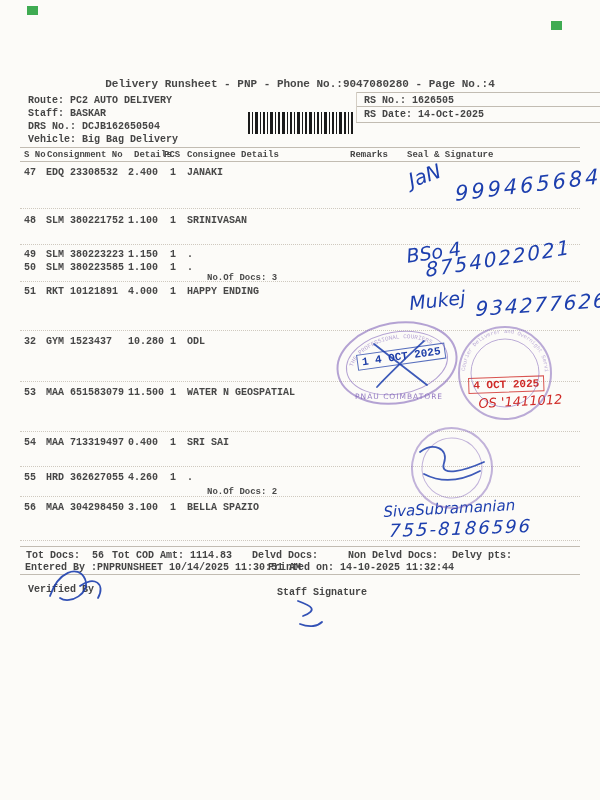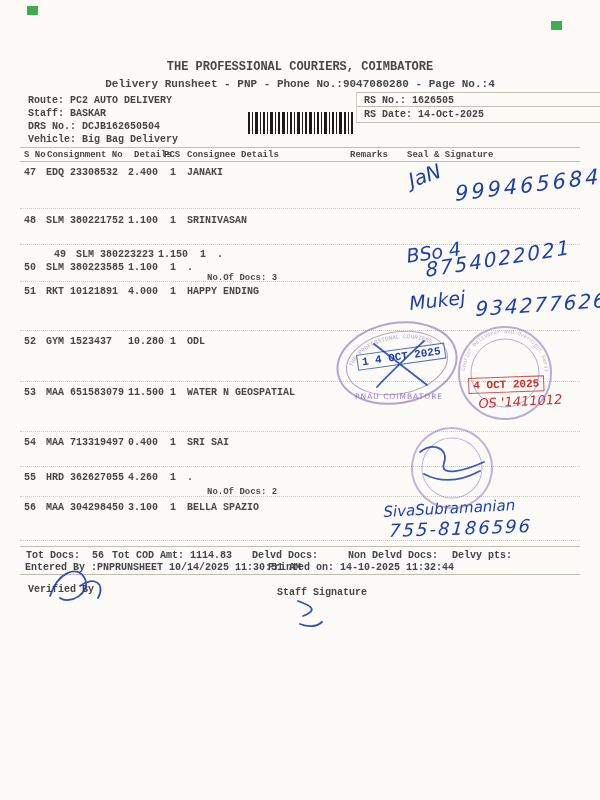--- a/index.html
+++ b/index.html
@@ -39,21 +39,20 @@
   .overlay{position:absolute;left:0;top:0;pointer-events:none;}
 </style>
 </head>
 <body>
 
 <div class="sheet">
 
   <div class="corner" style="left:27px;top:6px;"></div>
   <div class="corner" style="left:551px;top:21px;"></div>
 
-  <div class="t center b f12 ink" style="top:60px;">THE PROFESSIONAL COURIERS, COIMBATORE</div>
   <div class="t center b f11 ink" style="top:78px;">Delivery Runsheet - PNP - Phone No.:9047080280 - Page No.:4</div>
 
   <div class="t b f10" style="left:28px;top:95px;">Route: PC2 AUTO DELIVERY</div>
   <div class="t b f10" style="left:28px;top:108px;">Staff: BASKAR</div>
   <div class="t b f10" style="left:28px;top:121px;">DRS No.: DCJB162650504</div>
   <div class="t b f10" style="left:28px;top:134px;">Vehicle: Big Bag Delivery</div>
 
   <div class="line" style="left:356px;right:0;top:92px;"></div>
   <div class="line" style="left:356px;right:0;top:106px;"></div>
   <div class="line" style="left:356px;right:0;top:122px;"></div>
@@ -113,21 +112,21 @@
     <span class="c-pcs">1</span>
     <span class="c-cons">JANAKI</span>
   </div>
   <div class="row" style="top:215px;">
     <span class="c-sno">48</span>
     <span class="c-con">SLM 380221752</span>
     <span class="c-wt">1.100</span>
     <span class="c-pcs">1</span>
     <span class="c-cons">SRINIVASAN</span>
   </div>
-  <div class="row" style="top:249px;margin-left:30px;">
+  <div class="row" style="top:249px;">
     <span class="c-sno">49</span>
     <span class="c-con">SLM 380223223</span>
     <span class="c-wt">1.150</span>
     <span class="c-pcs">1</span>
     <span class="c-cons">.</span>
   </div>
   <div class="row" style="top:262px;">
     <span class="c-sno">50</span>
     <span class="c-con">SLM 380223585</span>
     <span class="c-wt">1.100</span>
@@ -137,21 +136,21 @@
   <div class="note" style="left:207px;top:273px;">No.Of Docs: 3</div>
 
   <div class="row" style="top:286px;">
     <span class="c-sno">51</span>
     <span class="c-con">RKT 10121891</span>
     <span class="c-wt">4.000</span>
     <span class="c-pcs">1</span>
     <span class="c-cons">HAPPY ENDING</span>
   </div>
   <div class="row" style="top:336px;">
-    <span class="c-sno">52</span>
+    <span class="c-sno">32</span>
     <span class="c-con">GYM 1523437</span>
     <span class="c-wt">10.280</span>
     <span class="c-pcs">1</span>
     <span class="c-cons">ODL</span>
   </div>
   <div class="row" style="top:387px;">
     <span class="c-sno">53</span>
     <span class="c-con">MAA 651583079</span>
     <span class="c-wt">11.500</span>
     <span class="c-pcs">1</span>

